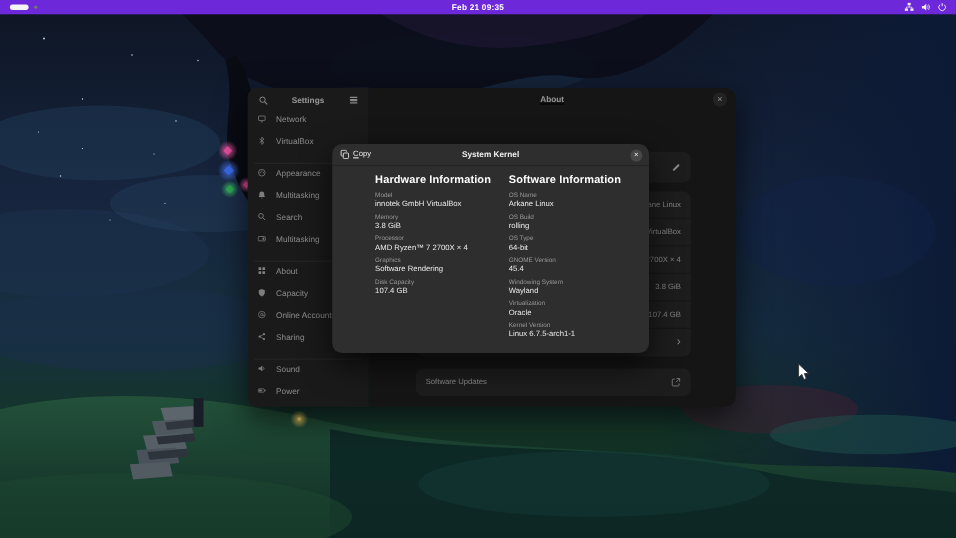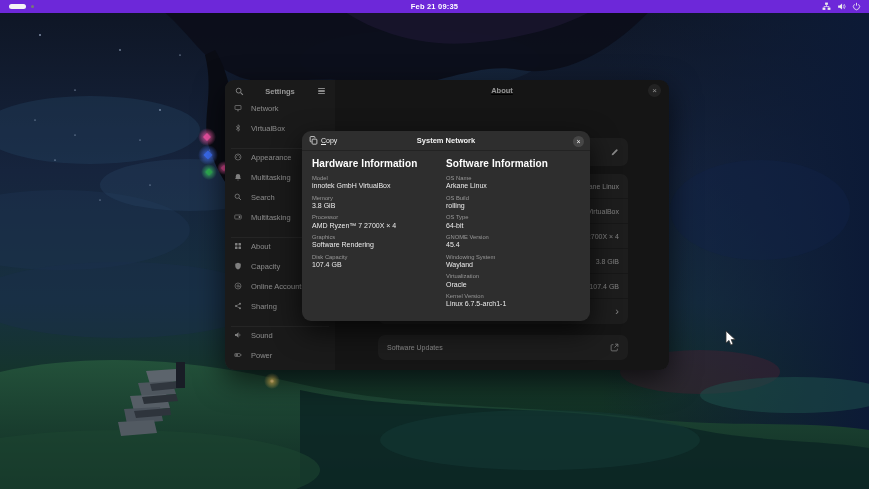--- a/index.html
+++ b/index.html
@@ -61,21 +61,21 @@
   #dialog { position:absolute; left:302px; top:131px; width:288px; height:190px; z-index:30;
             background:#2e2e2e; border-radius:9px; box-shadow:0 10px 28px rgba(0,0,0,.7);
             display:flex; flex-direction:column; overflow:hidden; }
   #dialog-header { height:20px; position:relative; display:flex; align-items:center;
                    border-bottom:1px solid #232323; padding:0 7px; flex-shrink:0; }
   #copy-btn { display:flex; align-items:center; gap:3px; color:#ececec; font-size:7px; }
   #copy-btn .mn { text-decoration:underline; }
   #dialog-title { position:absolute; left:0; right:0; text-align:center; color:#f2f2f2; font-size:7.5px; font-weight:700; pointer-events:none; }
   #dialog-close { position:absolute; right:6px; top:4.5px; width:11px; height:11px; border-radius:50%;
                   background:#474747; color:#efefef; font-size:7px; line-height:11px; text-align:center; }
-  #dialog-body { display:flex; padding:7px 10px 0 10px; gap:4px; }
+  #dialog-body { display:flex; padding:7px 10px 0 10px; gap:4px;margin-left:29px; }
   .col { width:130px; }
   .col h2 { color:#ffffff; font-size:10px; font-weight:700; letter-spacing:.1px; margin-bottom:6px; }
   .entry { margin-bottom:5.5px; }
   .entry .elbl { color:#989898; font-size:5.8px; margin-bottom:1.2px; }
   .entry .eval { color:#ececec; font-size:7px; white-space:nowrap; }
 
   
   #cursor { position:absolute; left:725px; top:330px; z-index:60; }
 </style>
 </head>
@@ -368,21 +368,21 @@
 
   <div id="dialog">
     <div id="dialog-header">
       <div id="copy-btn">
         <svg width="9" height="9" viewBox="0 0 16 16">
           <rect x="5.5" y="5.5" width="8.5" height="9" rx="1.5" stroke="#ececec" stroke-width="1.4" fill="none"></rect>
           <path d="M10.5 3.5 v-1 a1.5 1.5 0 0 0 -1.5 -1.5 H3.5 A1.5 1.5 0 0 0 2 2.5 V9 a1.5 1.5 0 0 0 1.5 1.5 h1" stroke="#ececec" stroke-width="1.4" fill="none"></path>
           </svg>
         <span><span class="mn">C</span><span>opy</span></span>
       </div>
-      <div id="dialog-title">System Network</div>
+      <div id="dialog-title">System Kernel</div>
       <div id="dialog-close">×</div>
     </div>
     <div id="dialog-body">
       <div class="col">
         <h2>Hardware Information</h2>
         <div class="entry">
           <div class="elbl">Model</div>
           <div class="eval">innotek GmbH VirtualBox</div>
           </div>
         <div class="entry">

